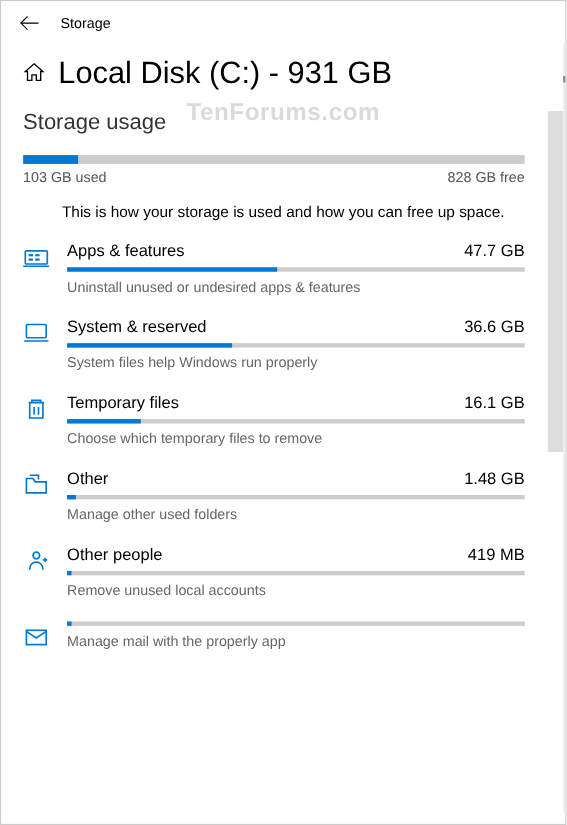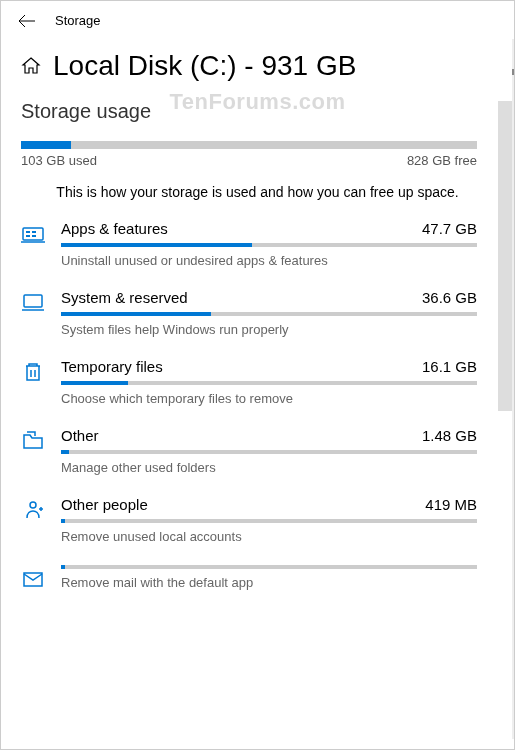--- a/index.html
+++ b/index.html
@@ -308,21 +308,21 @@
     <div class="category-icon">
       <svg width="24" height="24" viewBox="0 0 24 24">
             <rect x="3" y="6" width="18" height="13" fill="none" stroke="#0078d4" stroke-width="1.5"></rect>
             <path d="M3 7 L12 13 L21 7" fill="none" stroke="#0078d4" stroke-width="1.5"></path>
           </svg>
     </div>
     <div class="category-body">
       <div class="category-bar">
         <div class="category-bar-fill" style="width:1%"></div>
       </div>
-      <div class="category-hint">Remove mail with the default app</div>
+      <div class="category-hint">Manage mail with the properly app</div>
     </div>
   </div>
     </div>
 </div>
 
 <div class="watermark">TenForums.com</div>
 <div class="scrollbar-track"></div>
 <div class="extra-scroll"></div>
 
 </body></html>

